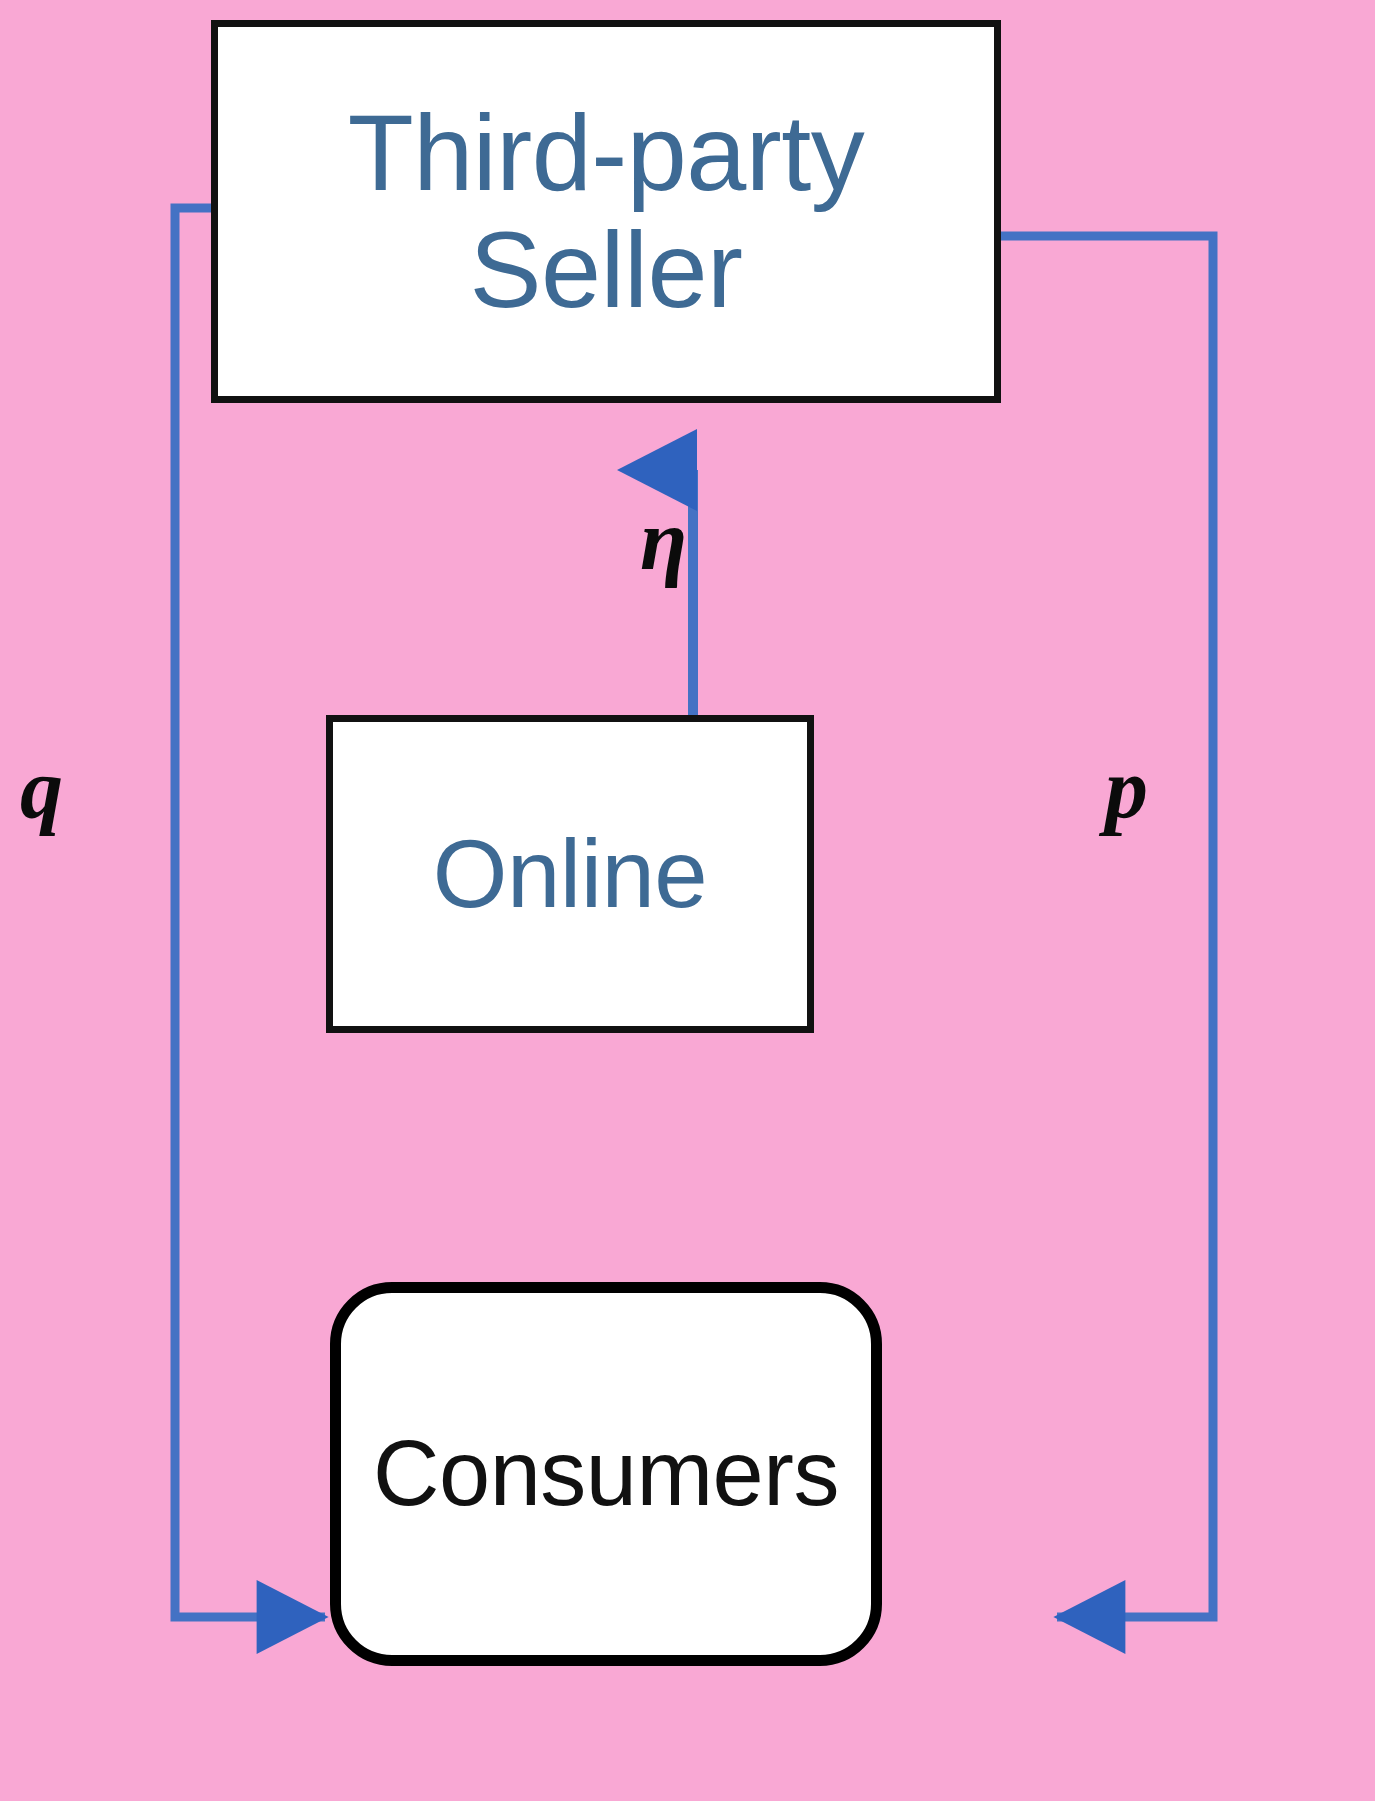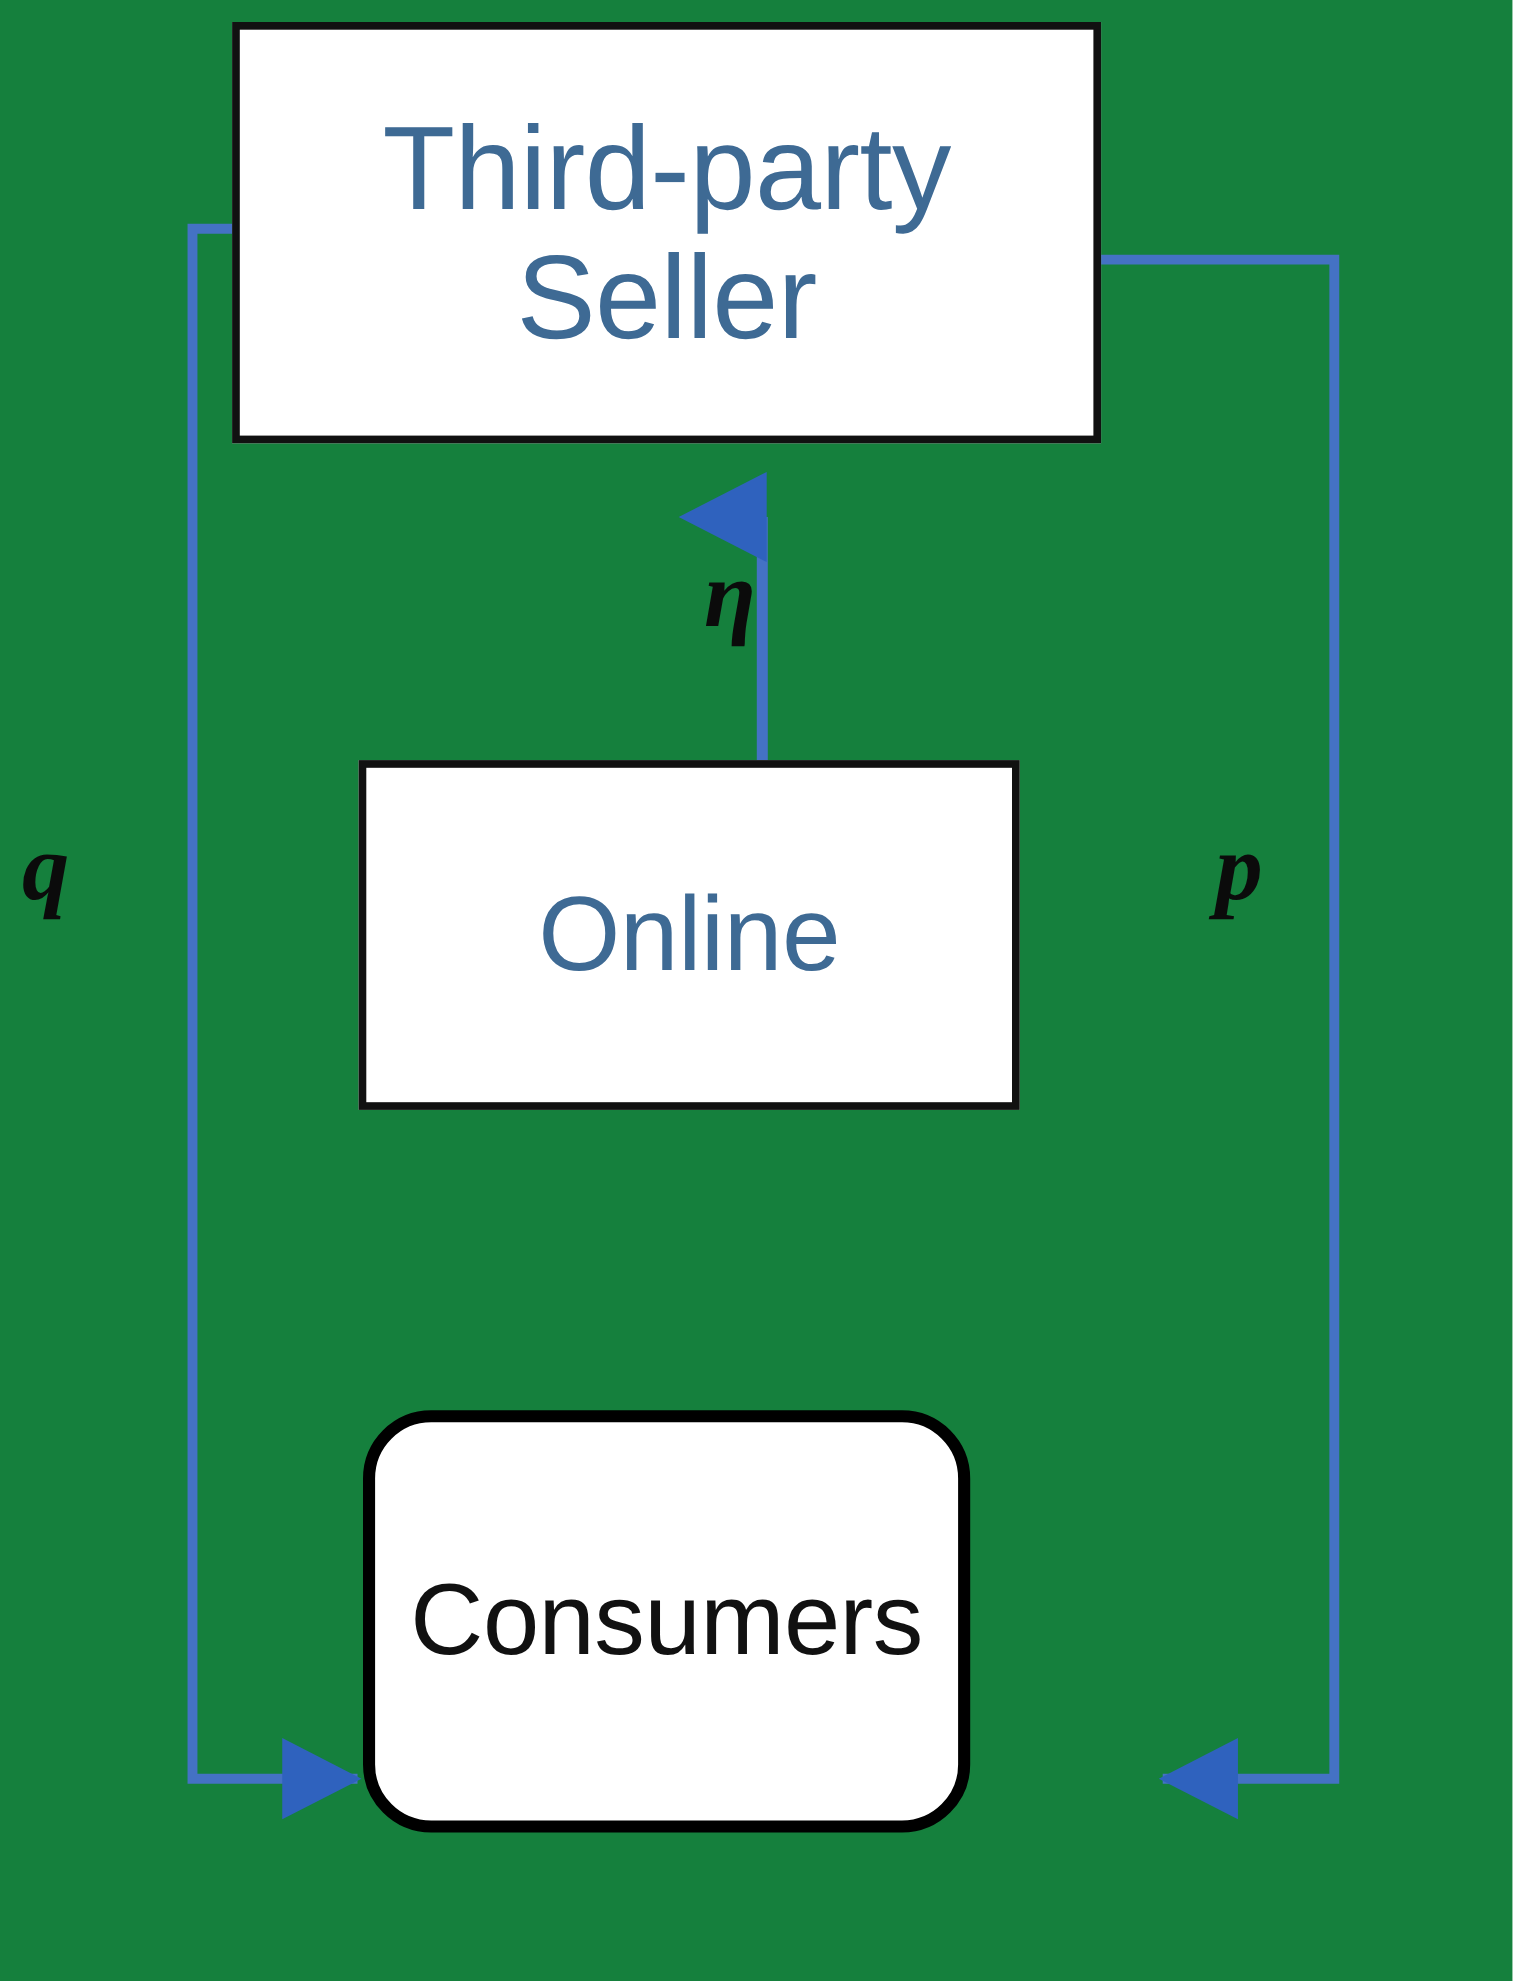--- a/index.html
+++ b/index.html
@@ -7,21 +7,21 @@
     padding: 0;
     background: #ffffff;
   }
   body {
     font-family: "Liberation Sans", sans-serif;
   }
   #diagram-root {
     position: relative;
     width: 1375px;
     height: 1801px;
-    background: #15803d;
+    background: #f9a8d4;
     overflow: hidden;
   }
   .node {
     position: absolute;
     box-sizing: border-box;
     display: flex;
     align-items: center;
     justify-content: center;
     text-align: center;
     background: #ffffff;
@@ -44,22 +44,22 @@
   #node-seller .node-label {
     color: #3E6A94;
     font-size: 108px;
     font-weight: 400;
     padding: 0 14px;
   }
 
   
   #node-platform {
     left: 326px;
-    top: 691px;
-    width: 601px;
+    top: 715px;
+    width: 488px;
     height: 318px;
     border: 7px solid #111111;
   }
   #node-platform .node-label {
     color: #3E6A94;
     font-size: 96px;
     font-weight: 400;
     padding: 0 10px;
   }
 

